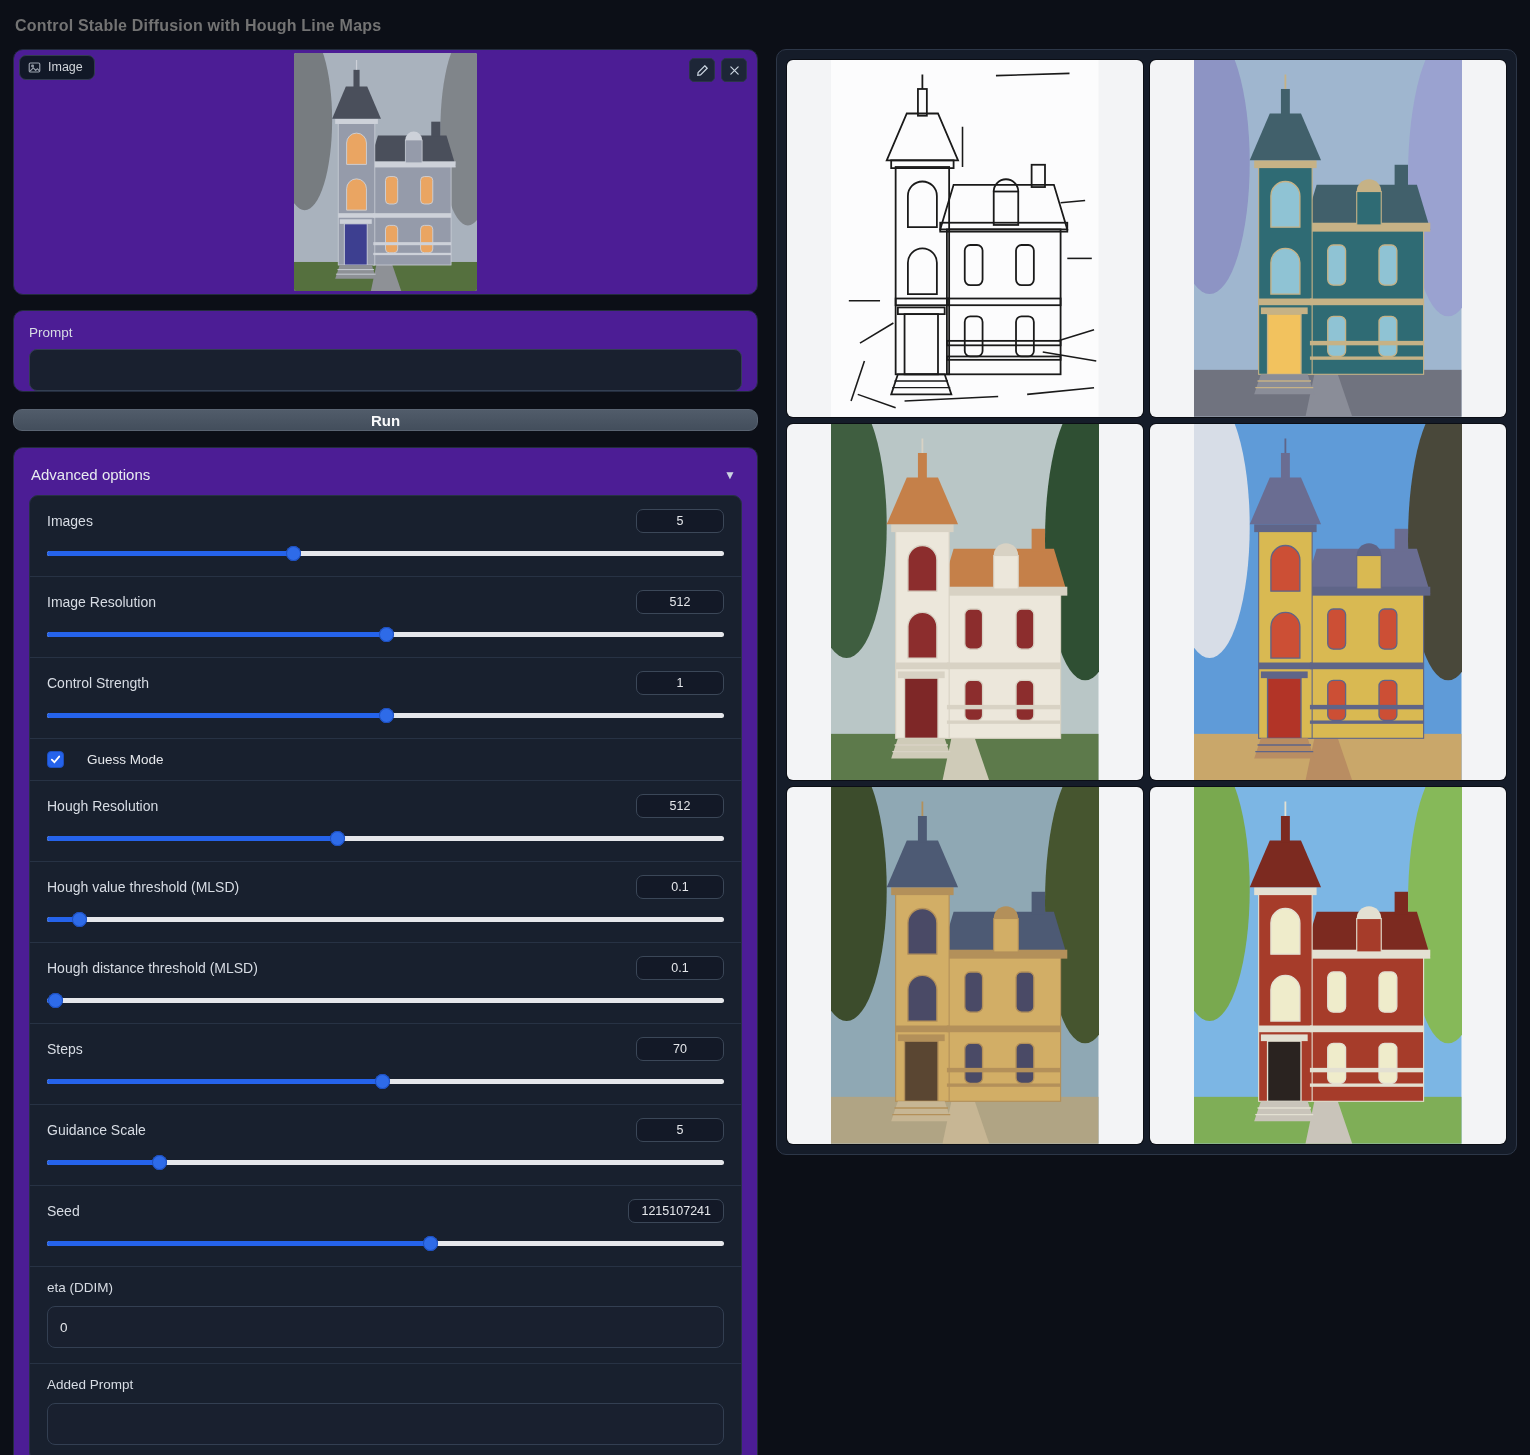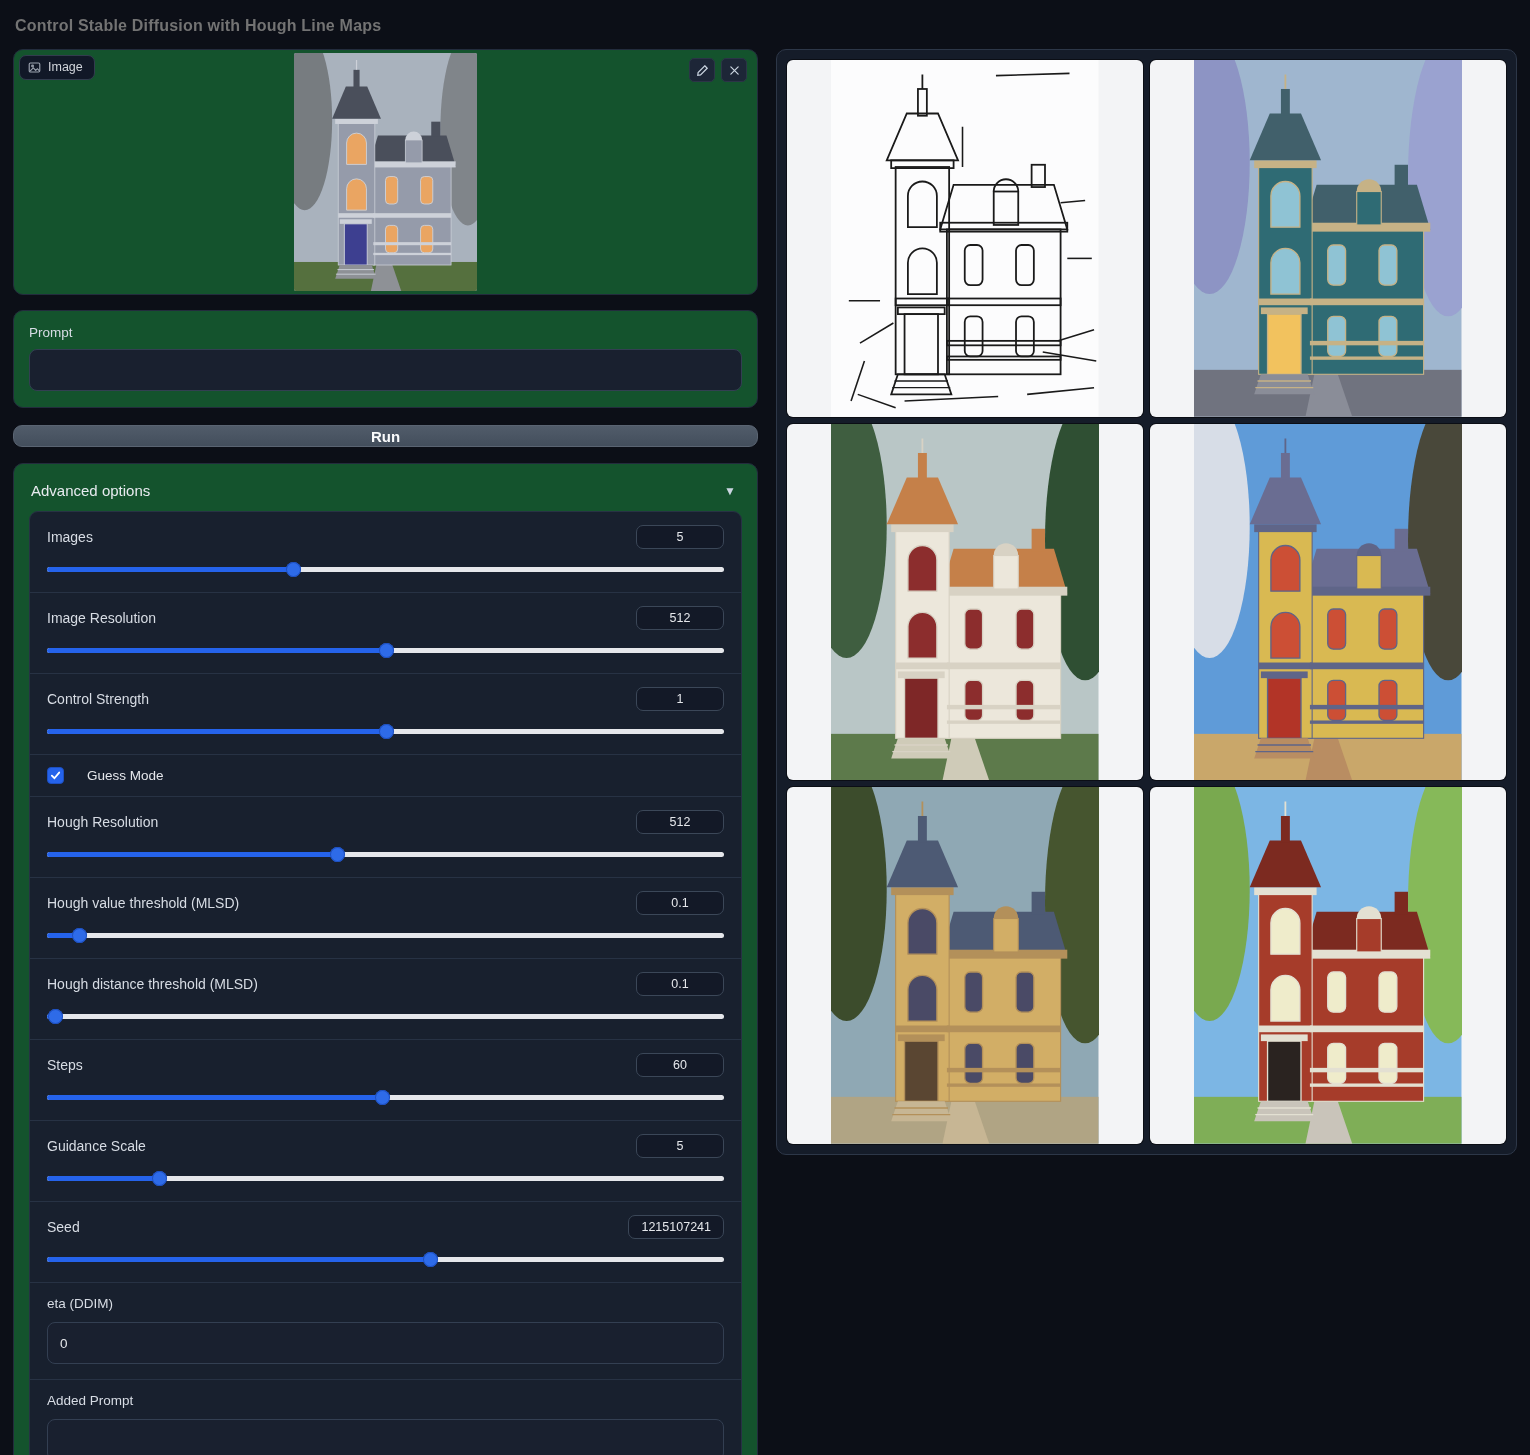--- a/index.html
+++ b/index.html
@@ -12,21 +12,21 @@
   .page { padding:13px; }
   h1.title {
     font-size:16px; font-weight:700; color:#737373;
     letter-spacing:.2px; margin:4px 0 14px 2px;
   }
   .layout { display:flex; gap:18px; align-items:flex-start; }
   .left-col { flex:0 0 745px; display:flex; flex-direction:column; }
 
   
   .block {
-    background:#14532d; border:1px solid #232c3d; border-radius:10px;
+    background:#4c1d95; border:1px solid #232c3d; border-radius:10px;
     position:relative;
   }
 
   
   .image-block { height:246px; margin-bottom:15px; display:flex; align-items:center; justify-content:center; }
   .img-chip {
     position:absolute; top:5px; left:5px; display:flex; align-items:center; gap:7px;
     background:#111827; border:1px solid #323c4e; border-radius:7px;
     padding:4px 11px 5px 8px; font-size:12.5px; color:#d1d5db; z-index:2;
   }
@@ -34,21 +34,21 @@
   .img-tools { position:absolute; top:8px; right:10px; display:flex; gap:6px; z-index:2; }
   .tool-btn {
     width:26px; height:24px; background:#1d2637; border:1px solid #2b3547; border-radius:5px;
     display:flex; align-items:center; justify-content:center; cursor:pointer;
   }
   .tool-btn svg { width:13px; height:13px; stroke:#cbd5e1; fill:none; stroke-width:1.5; stroke-linecap:round; }
   .photo { width:183px; height:238px; border-radius:2px; overflow:hidden; }
   .photo svg { width:100%; height:100%; display:block; }
 
   
-  .prompt-block { padding:14px 15px 16px; margin-bottom:17px; }
+  .prompt-block { padding:14px 15px 0; margin-bottom:17px; }
   .field-label { display:block; font-size:13.5px; color:#d7dce4; margin-bottom:9px; }
   .text-input {
     width:100%; height:42px; background:#19202f; border:1px solid #333f52; border-radius:8px;
     color:#e5e7eb; font-size:13.5px; padding:0 12px; outline:none;
     font-family:"Liberation Sans", sans-serif;
   }
 
   
   .run-btn {
     width:100%; height:22px; margin-bottom:16px; cursor:pointer;
@@ -255,21 +255,21 @@
        </div>
        <div class="slider">
          <div class="track"></div>
          <div class="fill" style="width:1.2%"></div>
          <div class="handle" style="left:calc(1.2% - 7px)"></div>
        </div>
             </div>
             <div class="ctrl-row">
               <div class="ctrl-head">
          <span class="ctrl-label">Steps</span>
-         <span class="num-box">60</span>
+         <span class="num-box">70</span>
        </div>
        <div class="slider">
          <div class="track"></div>
          <div class="fill" style="width:49.5%"></div>
          <div class="handle" style="left:calc(49.5% - 7px)"></div>
        </div>
             </div>
             <div class="ctrl-row">
               <div class="ctrl-head">
          <span class="ctrl-label">Guidance Scale</span>

